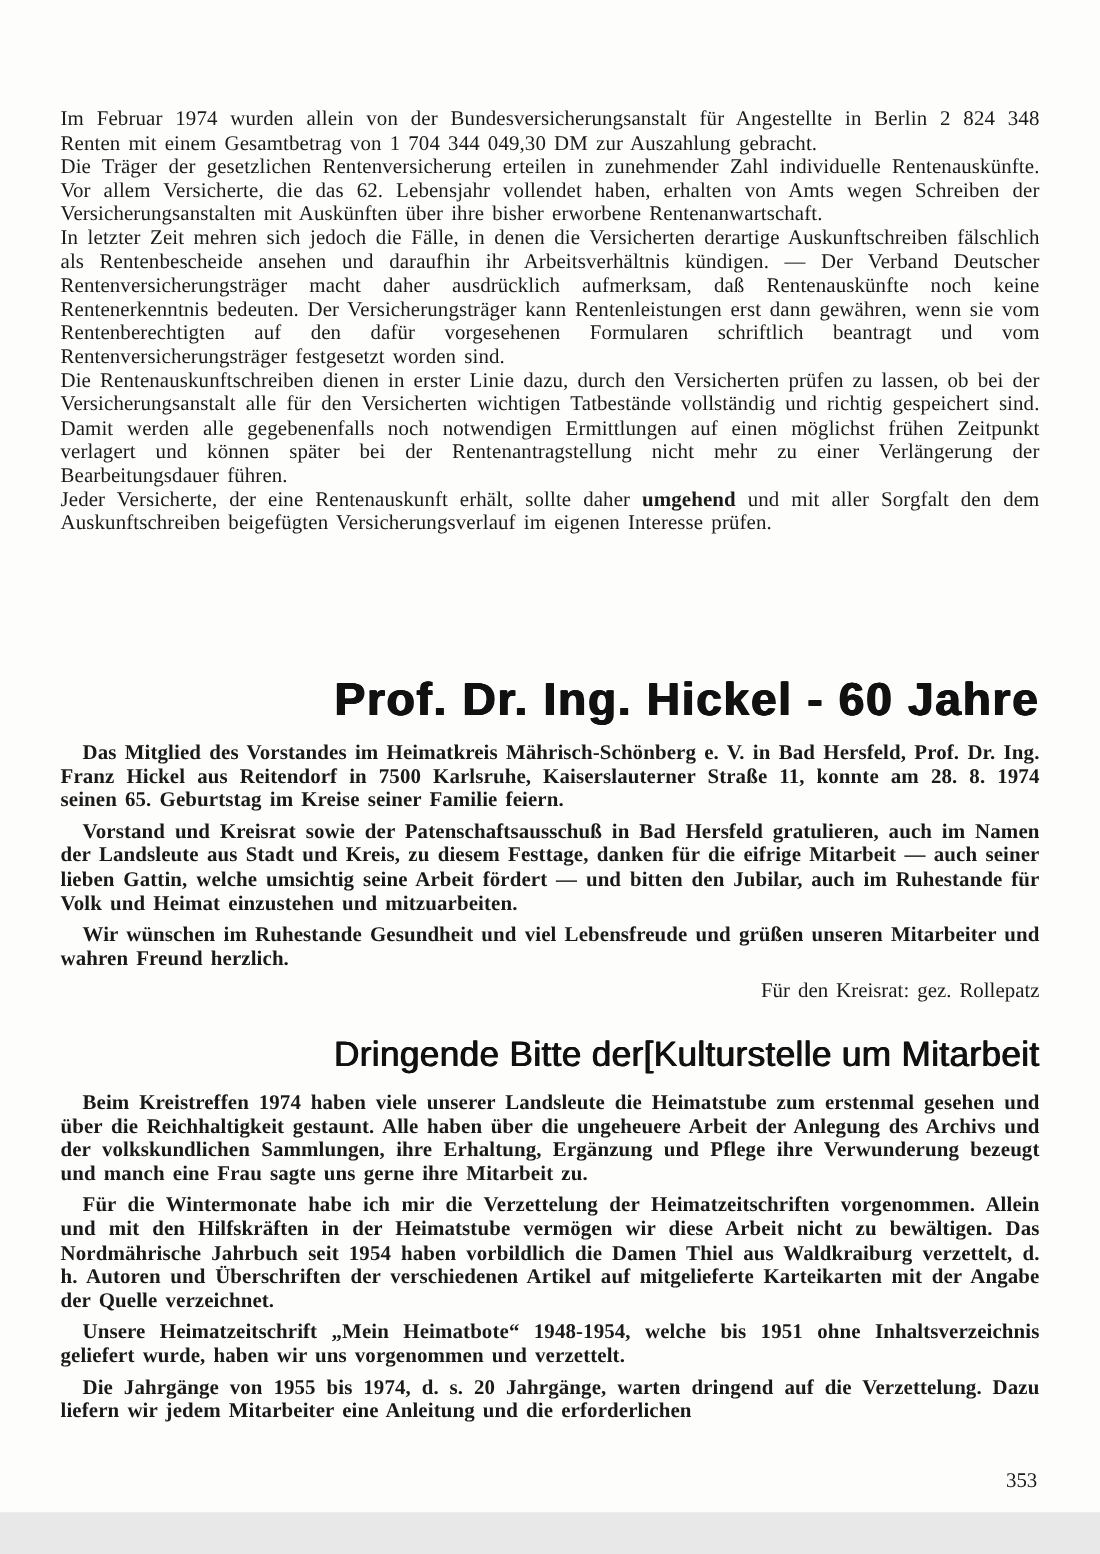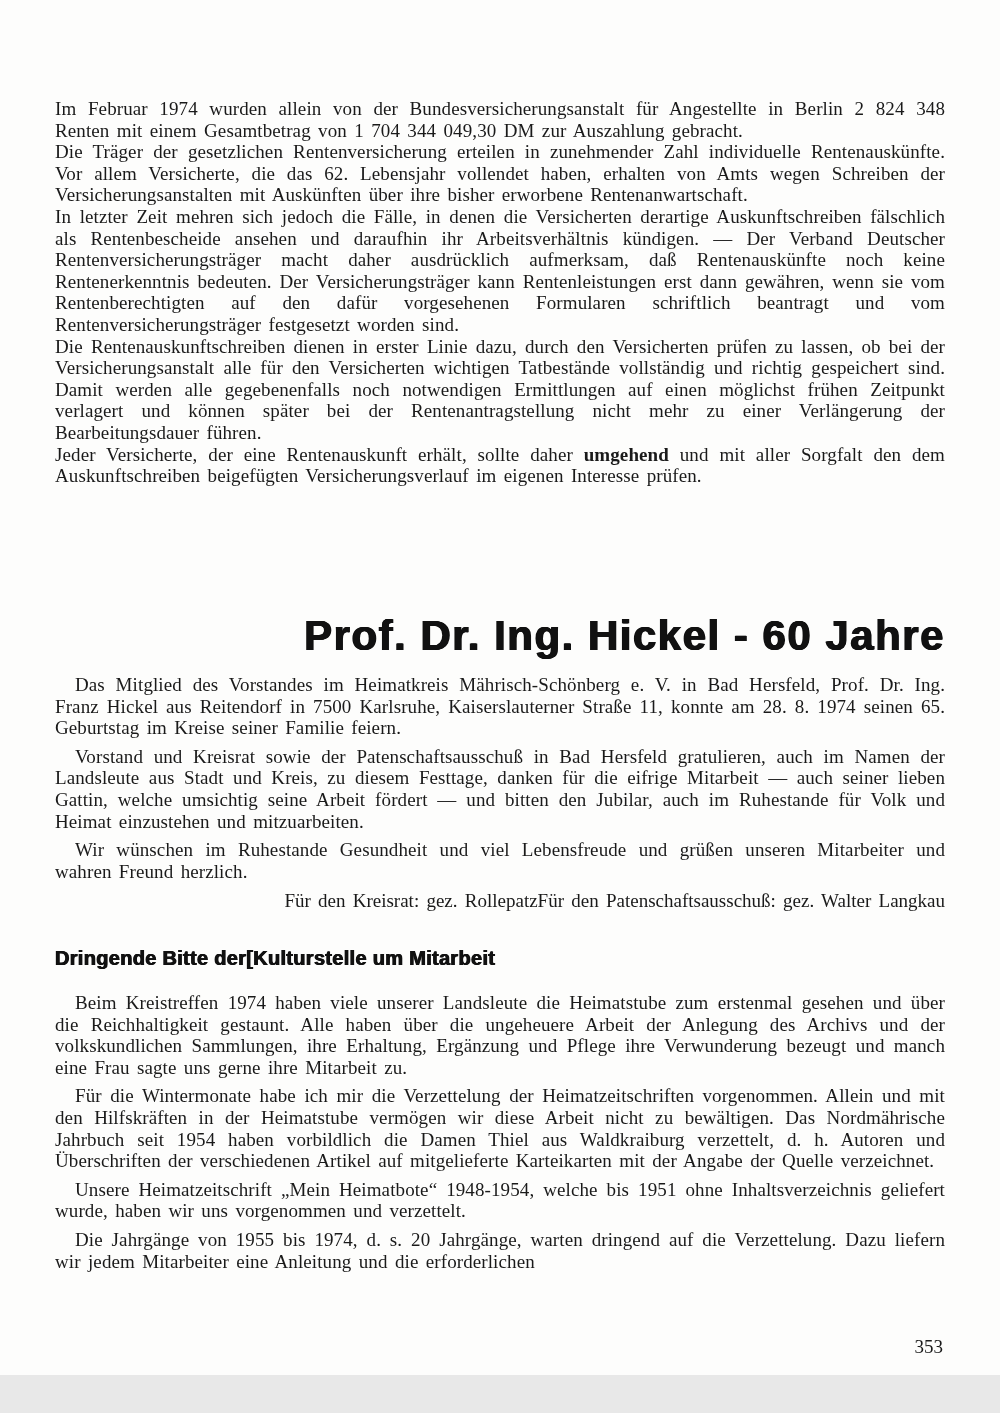--- a/index.html
+++ b/index.html
@@ -27,20 +27,21 @@
     text-align: justify;
     word-spacing: 2.5px;
     letter-spacing: 0.1px;
   }
   .intro-block {
     min-height: 497px;
   }
   .indent {
     text-indent: 20px;
     margin-top: 7px;
+    font-weight: bold;
   }
   .first-after-heading {
     margin-top: 0;
   }
   strong.bold-word {
     font-weight: 700;
   }
   h1.headline-1 {
     margin: 18px 0 15px 0;
     font-family: "Liberation Sans", "DejaVu Sans", sans-serif;
@@ -52,24 +53,24 @@
     color: #111;
     
     text-shadow: 0.7px 0 0 currentColor, -0.7px 0 0 currentColor, 0 0.4px 0 currentColor;
   }
   .hickel-block {
     min-height: 240px;
   }
   h2.headline-2 {
     margin: 26px 0 16px 0;
     font-family: "Liberation Sans", "DejaVu Sans", sans-serif;
-    font-weight: 700;
-    font-size: 20px;
+    font-weight: 400;
+    font-size: 32px;
     line-height: 36px;
-    text-align: left;
+    text-align: right;
     letter-spacing: 0.3px;
     color: #111;
     text-shadow: 0.5px 0 0 currentColor, -0.5px 0 0 currentColor;
   }
   .sig-row {
     display: flex;
     justify-content: flex-end;
     align-items: baseline;
     margin-top: 8px;
     padding-left: 20px;
@@ -102,21 +103,20 @@
     </div>
 
     <h1 class="headline-1">Prof. Dr. Ing. Hickel - 60 Jahre</h1>
 
     <div class="hickel-block">
       <p class="body-p indent first-after-heading">Das Mitglied des Vorstandes im Heimatkreis Mährisch-Schönberg e. V. in Bad Hersfeld, Prof. Dr. Ing. Franz Hickel aus Reitendorf in 7500 Karlsruhe, Kaiserslauterner Straße 11, konnte am 28. 8. 1974 seinen 65. Geburtstag im Kreise seiner Familie feiern.</p>
       <p class="body-p indent">Vorstand und Kreisrat sowie der Patenschaftsausschuß in Bad Hersfeld gratulieren, auch im Namen der Landsleute aus Stadt und Kreis, zu diesem Festtage, danken für die eifrige Mitarbeit — auch seiner lieben Gattin, welche umsichtig seine Arbeit fördert — und bitten den Jubilar, auch im Ruhestande für Volk und Heimat einzustehen und mitzuarbeiten.</p>
       <p class="body-p indent">Wir wünschen im Ruhestande Gesundheit und viel Lebensfreude und grüßen unseren Mitarbeiter und wahren Freund herzlich.</p>
       <div class="sig-row">
         <span>Für den Kreisrat: gez. Rollepatz</span>
-        <span>Für den Patenschaftsausschuß: gez. Walter Langkau</span>
       </div>
     </div>
 
     <h2 class="headline-2">Dringende Bitte der[Kulturstelle um Mitarbeit</h2>
 
     <div class="kultur-block">
       <p class="body-p indent first-after-heading">Beim Kreistreffen 1974 haben viele unserer Landsleute die Heimatstube zum erstenmal gesehen und über die Reichhaltigkeit gestaunt. Alle haben über die ungeheuere Arbeit der Anlegung des Archivs und der volkskundlichen Sammlungen, ihre Erhaltung, Ergänzung und Pflege ihre Verwunderung bezeugt und manch eine Frau sagte uns gerne ihre Mitarbeit zu.</p>
       <p class="body-p indent">Für die Wintermonate habe ich mir die Verzettelung der Heimatzeitschriften vorgenommen. Allein und mit den Hilfskräften in der Heimatstube vermögen wir diese Arbeit nicht zu bewältigen. Das Nordmährische Jahrbuch seit 1954 haben vorbildlich die Damen Thiel aus Waldkraiburg verzettelt, d. h. Autoren und Überschriften der verschiedenen Artikel auf mitgelieferte Karteikarten mit der Angabe der Quelle verzeichnet.</p>
       <p class="body-p indent">Unsere Heimatzeitschrift „Mein Heimatbote“ 1948-1954, welche bis 1951 ohne Inhaltsverzeichnis geliefert wurde, haben wir uns vorgenommen und verzettelt.</p>
       <p class="body-p indent">Die Jahrgänge von 1955 bis 1974, d. s. 20 Jahrgänge, warten dringend auf die Verzettelung. Dazu liefern wir jedem Mitarbeiter eine Anleitung und die erforderlichen</p>

